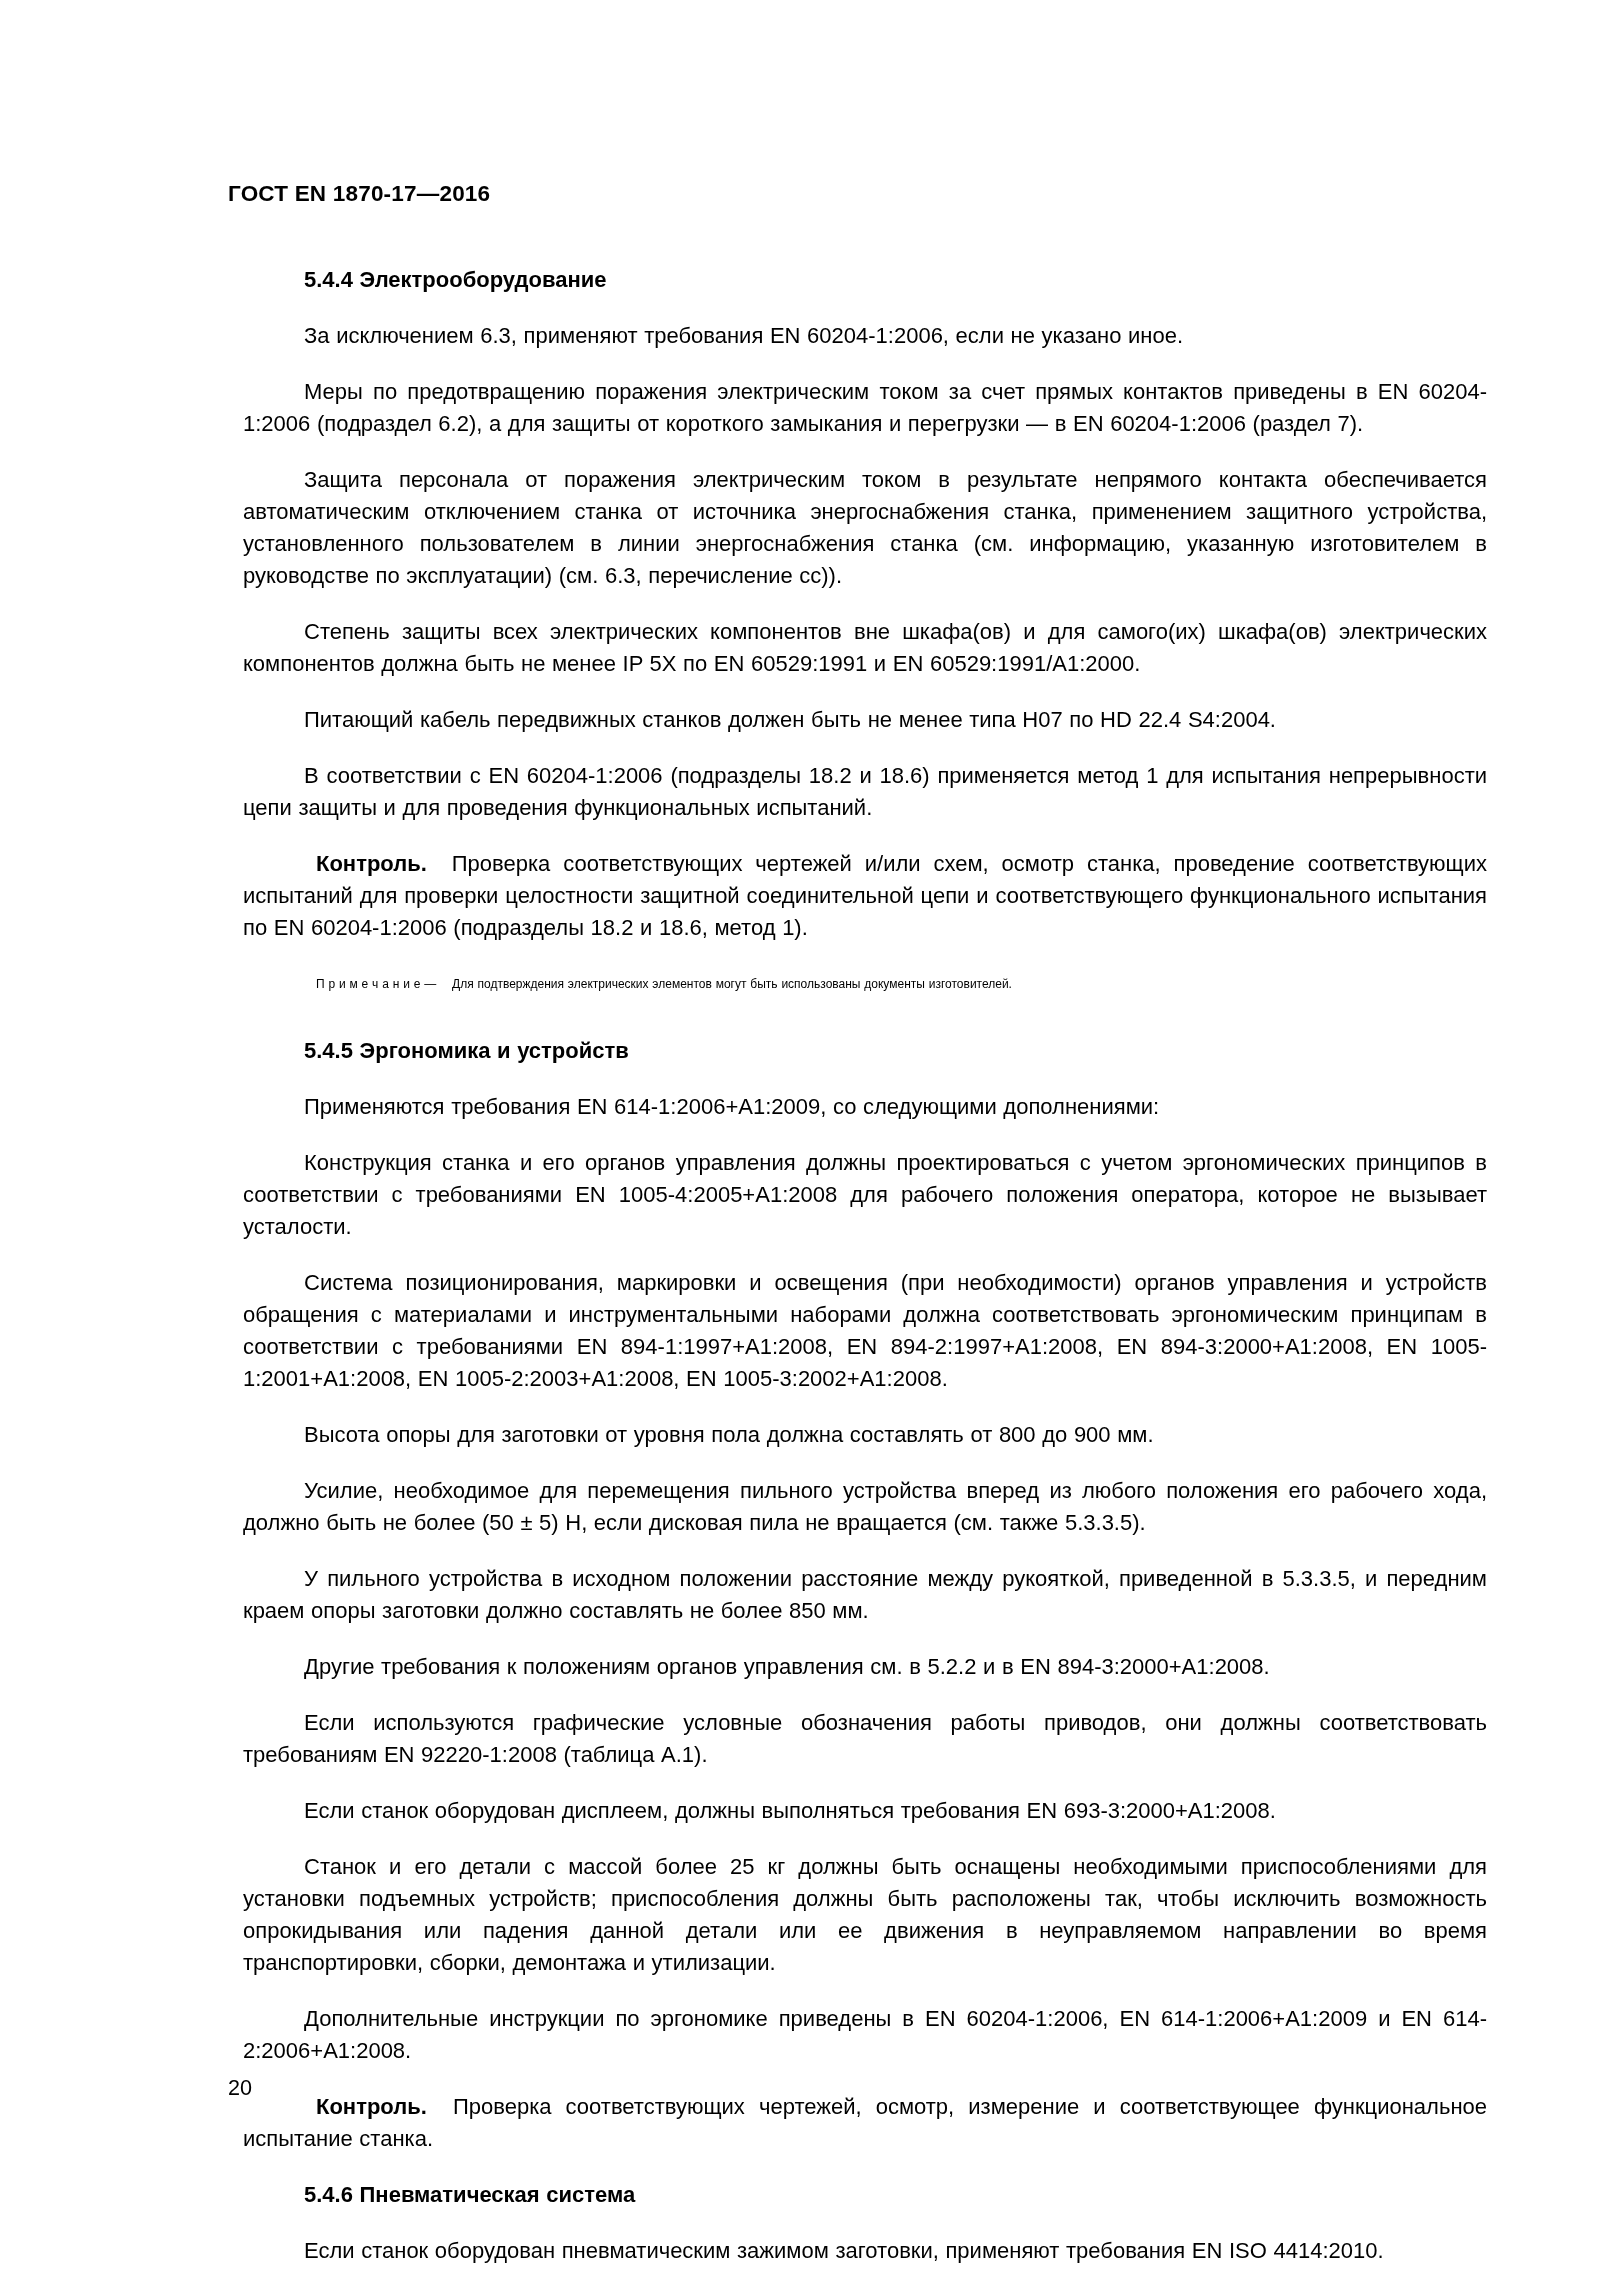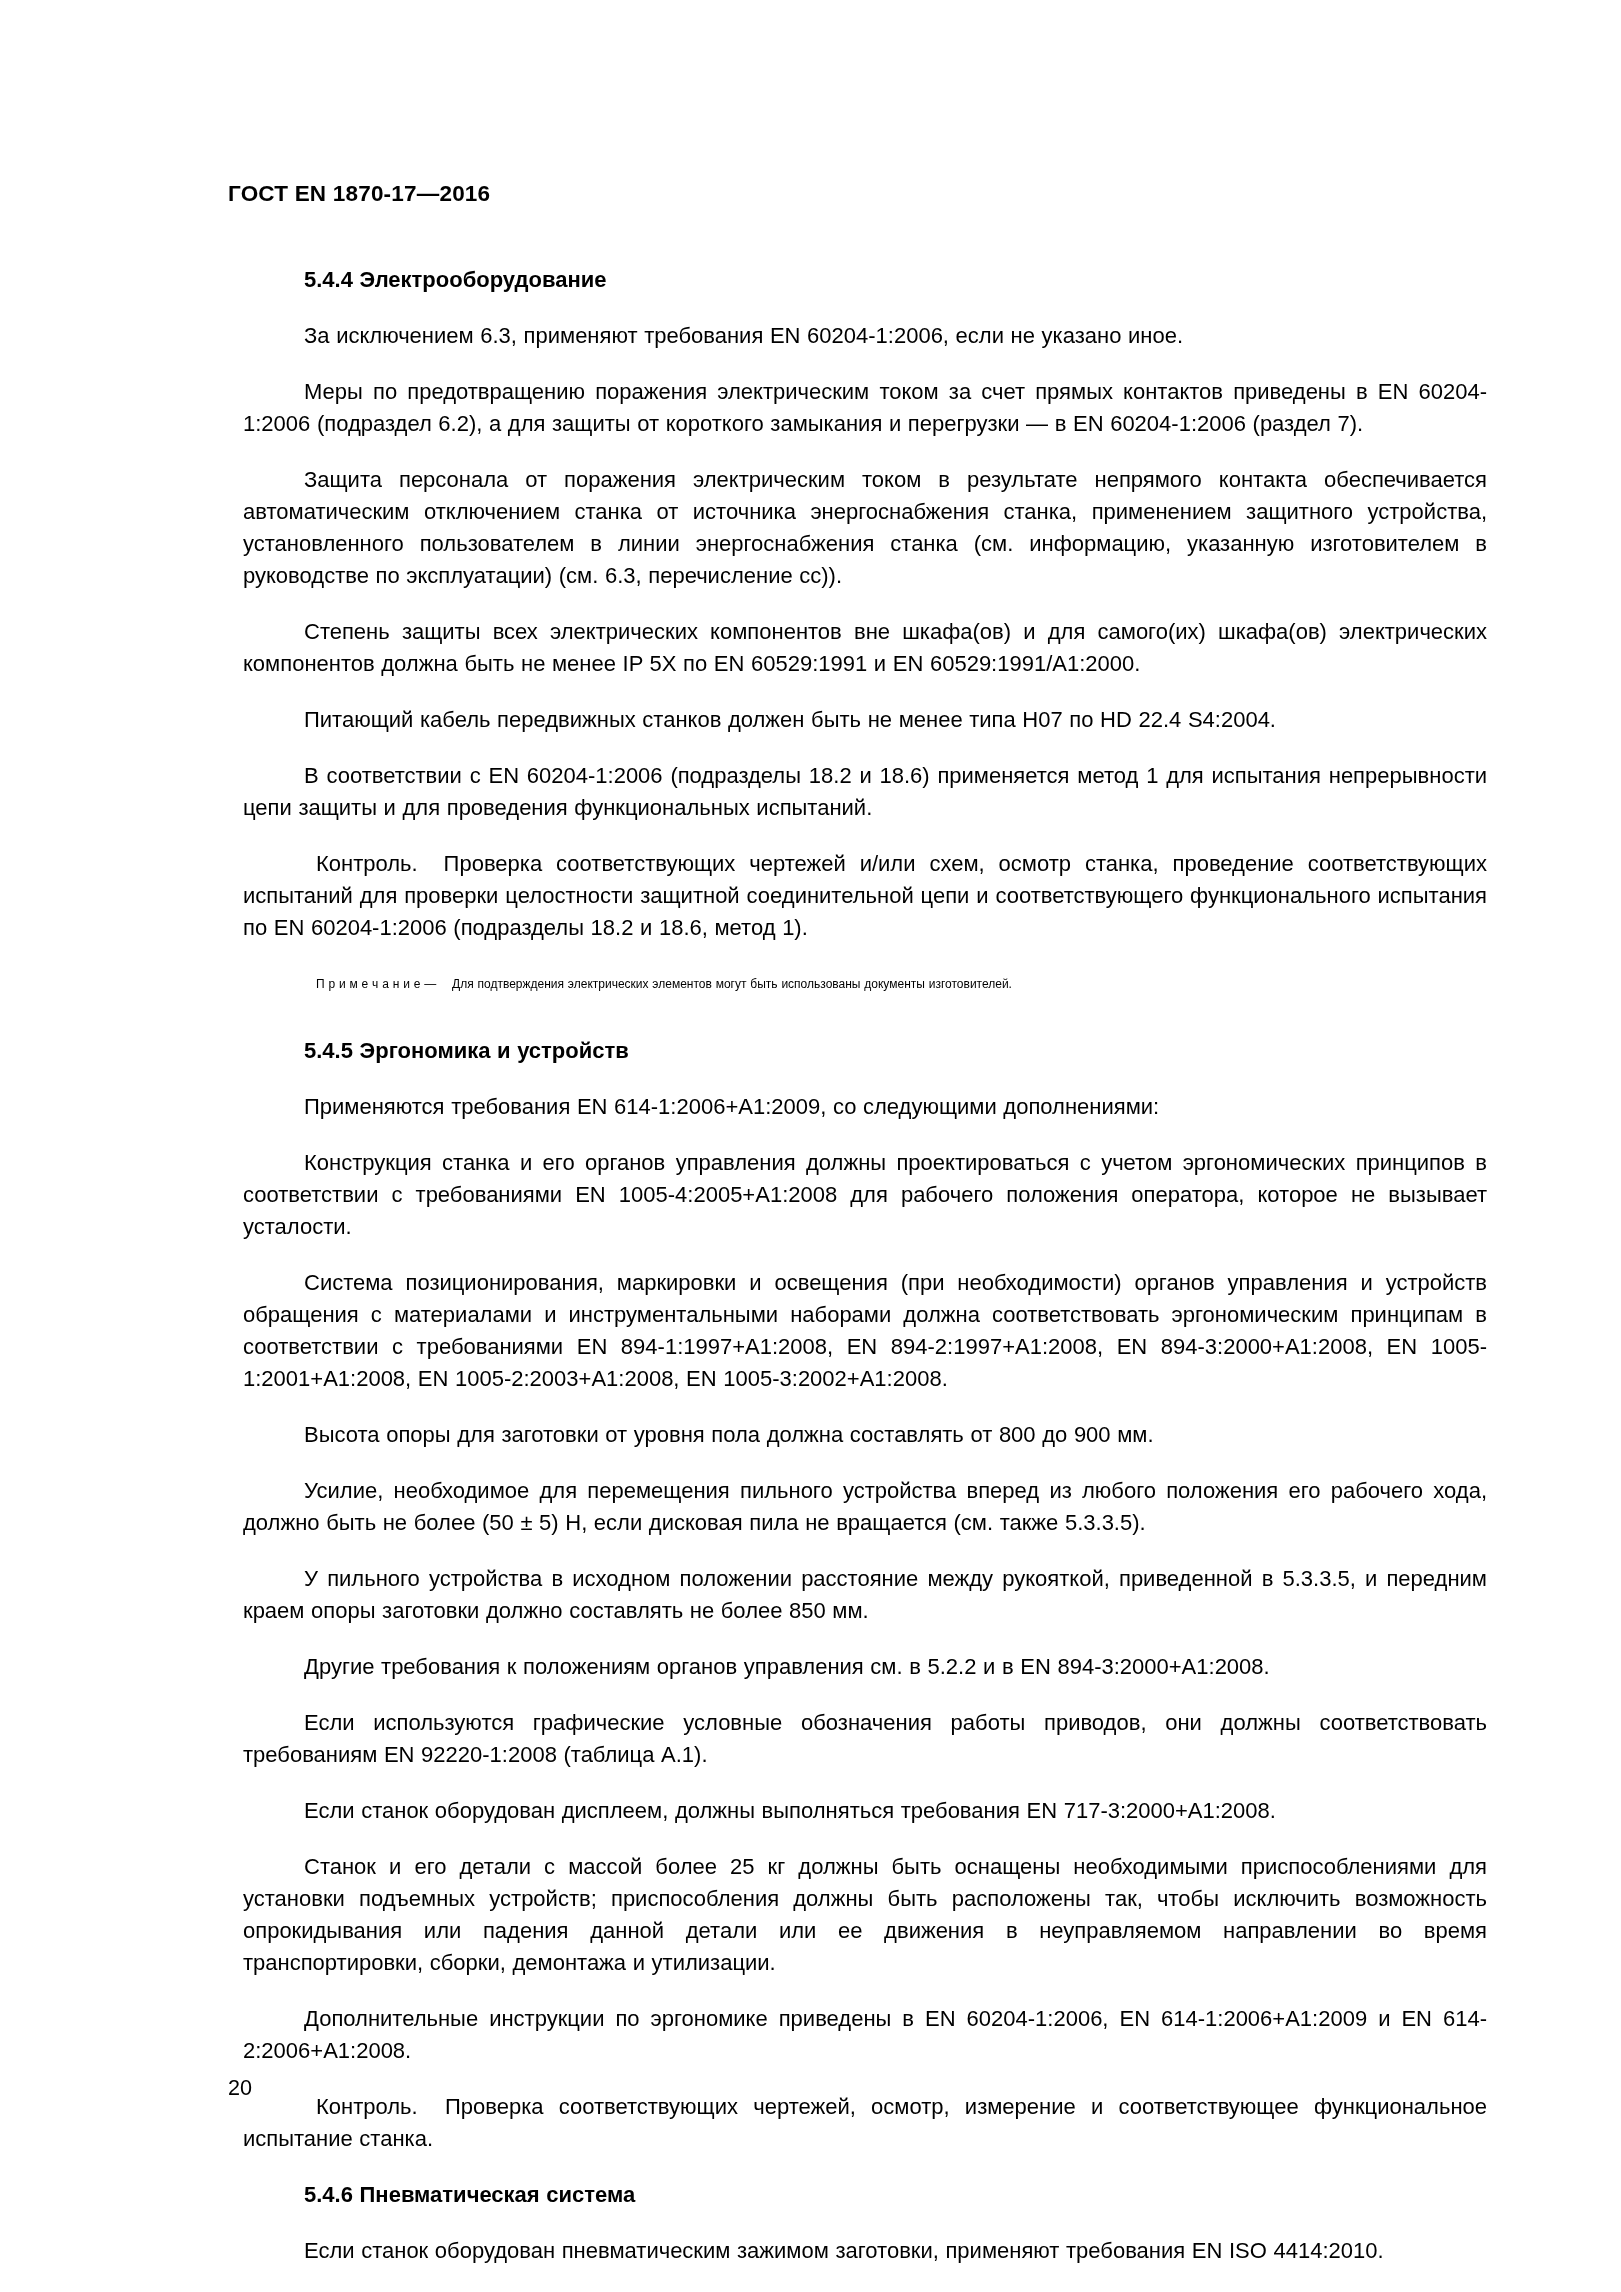--- a/index.html
+++ b/index.html
@@ -41,21 +41,21 @@
   .content p.heading {
     font-weight: bold;
     text-align: left;
   }
   .content p.note {
     font-size: 12px;
     line-height: 26px;
     margin-top: 3px;
     margin-bottom: 13.7px;
   }
-  .content p b { font-weight: normal; }
+  .content p b { font-weight: bold; }
   .page-number {
     position: absolute;
     left: 192px;
     top: 2027px;
     font-size: 21.6px;
     margin-top: 12px;
   }
 </style>
 </head>
 <body>
@@ -75,21 +75,21 @@
       <p class="note"><span>П р и м е ч а н и е — </span>Для подтверждения электрических элементов могут быть использованы документы изготовителей.</p>
       <p class="heading">5.4.5 Эргономика и устройств</p>
       <p class="para">Применяются требования EN 614-1:2006+A1:2009, со следующими дополнениями:</p>
       <p class="para">Конструкция станка и его органов управления должны проектироваться с учетом эргономических принципов в соответствии с требованиями EN 1005-4:2005+A1:2008 для рабочего положения оператора, которое не вызывает усталости.</p>
       <p class="para">Система позиционирования, маркировки и освещения (при необходимости) органов управления и устройств обращения с материалами и инструментальными наборами должна соответствовать эргономическим принципам в соответствии с требованиями EN 894-1:1997+A1:2008, EN 894-2:1997+A1:2008, EN 894-3:2000+A1:2008, EN 1005-1:2001+A1:2008, EN 1005-2:2003+A1:2008, EN 1005-3:2002+A1:2008.</p>
       <p class="para">Высота опоры для заготовки от уровня пола должна составлять от 800 до 900 мм.</p>
       <p class="para">Усилие, необходимое для перемещения пильного устройства вперед из любого положения его рабочего хода, должно быть не более (50 ± 5) Н, если дисковая пила не вращается (см. также 5.3.3.5).</p>
       <p class="para">У пильного устройства в исходном положении расстояние между рукояткой, приведенной в 5.3.3.5, и передним краем опоры заготовки должно составлять не более 850 мм.</p>
       <p class="para">Другие требования к положениям органов управления см. в 5.2.2 и в EN 894-3:2000+A1:2008.</p>
       <p class="para">Если используются графические условные обозначения работы приводов, они должны соответствовать требованиям EN 92220-1:2008 (таблица А.1).</p>
-      <p class="para">Если станок оборудован дисплеем, должны выполняться требования EN 717-3:2000+A1:2008.</p>
+      <p class="para">Если станок оборудован дисплеем, должны выполняться требования EN 693-3:2000+A1:2008.</p>
       <p class="para">Станок и его детали с массой более 25 кг должны быть оснащены необходимыми приспособлениями для установки подъемных устройств; приспособления должны быть расположены так, чтобы исключить возможность опрокидывания или падения данной детали или ее движения в неуправляемом направлении во время транспортировки, сборки, демонтажа и утилизации.</p>
       <p class="para">Дополнительные инструкции по эргономике приведены в EN 60204-1:2006, EN 614-1:2006+A1:2009 и EN 614-2:2006+A1:2008.</p>
       <p class="para"><b>Контроль.</b> Проверка соответствующих чертежей, осмотр, измерение и соответствующее функциональное испытание станка.</p>
       <p class="heading">5.4.6 Пневматическая система</p>
       <p class="para">Если станок оборудован пневматическим зажимом заготовки, применяют требования EN ISO 4414:2010.</p>
       <p class="para">См. также 5.2.1, 5.2.2, 5.3.7, 5.4.11 и 5.4.12 и EN ISO 12100:2010 (пункт 6.2.10).</p>
       <p class="para"><b>Контроль.</b> Проверка соответствующих чертежей и/или схем, осмотр станка.</p>
     </div>
 
   <div class="page-number">20</div>

